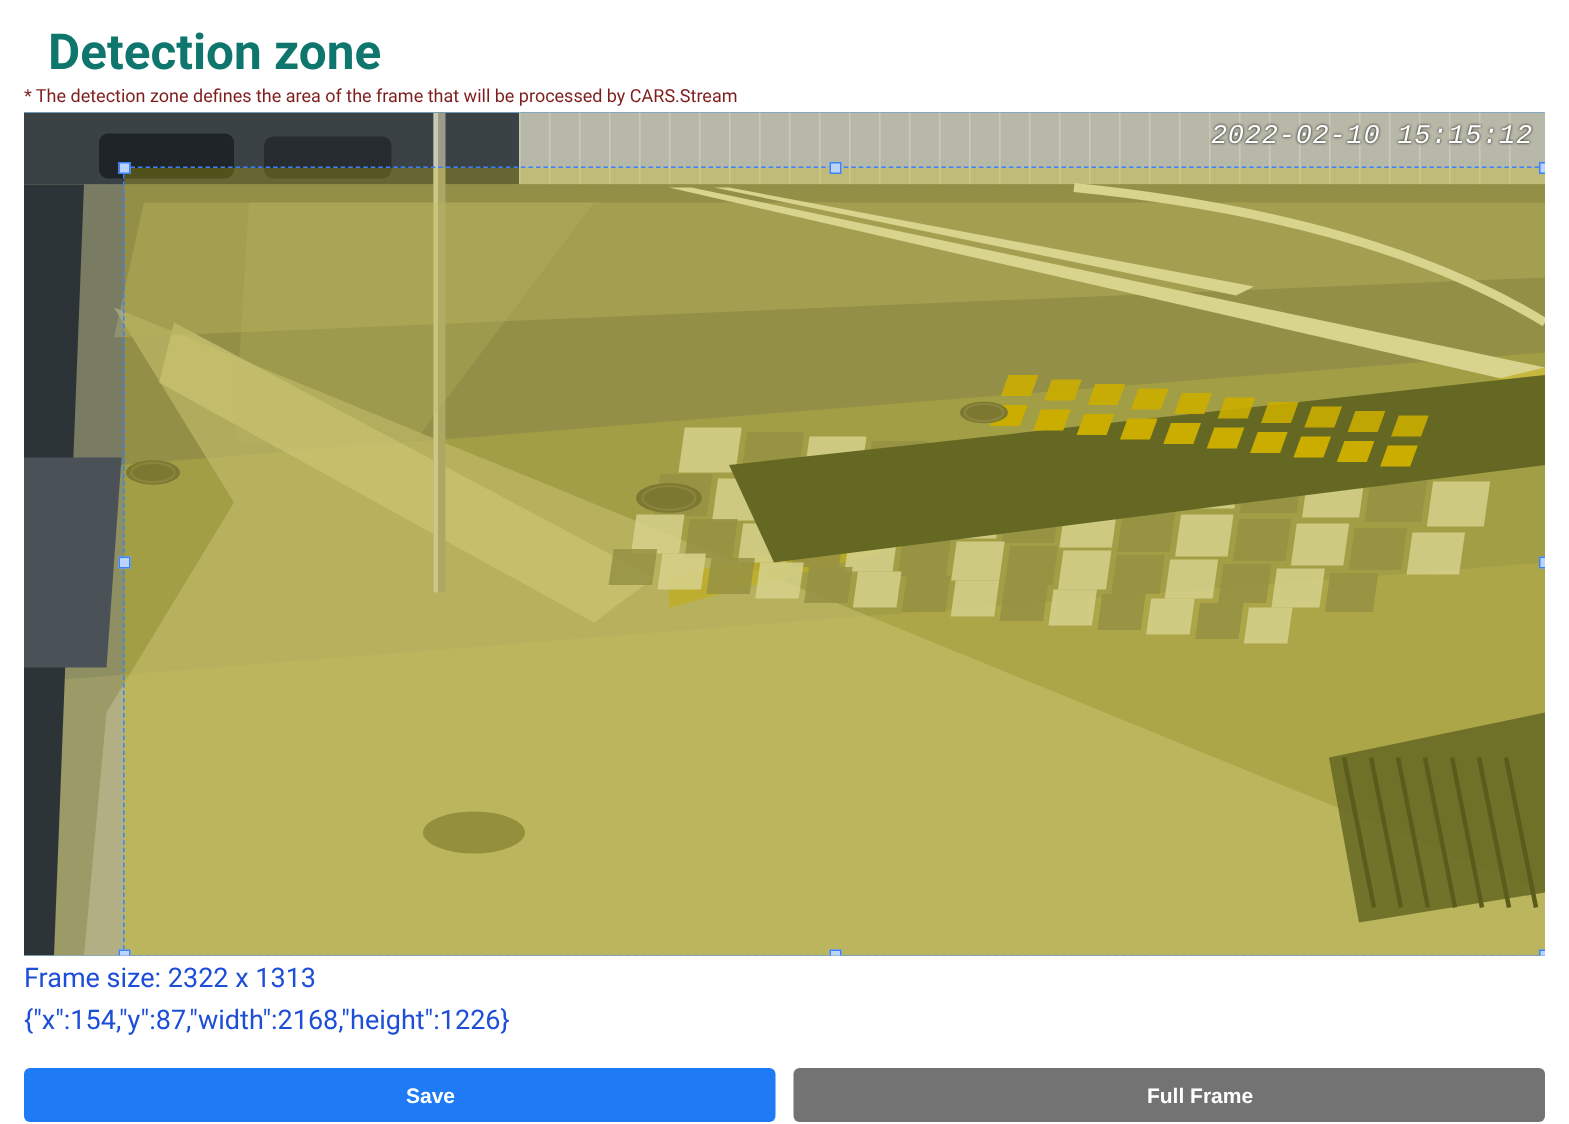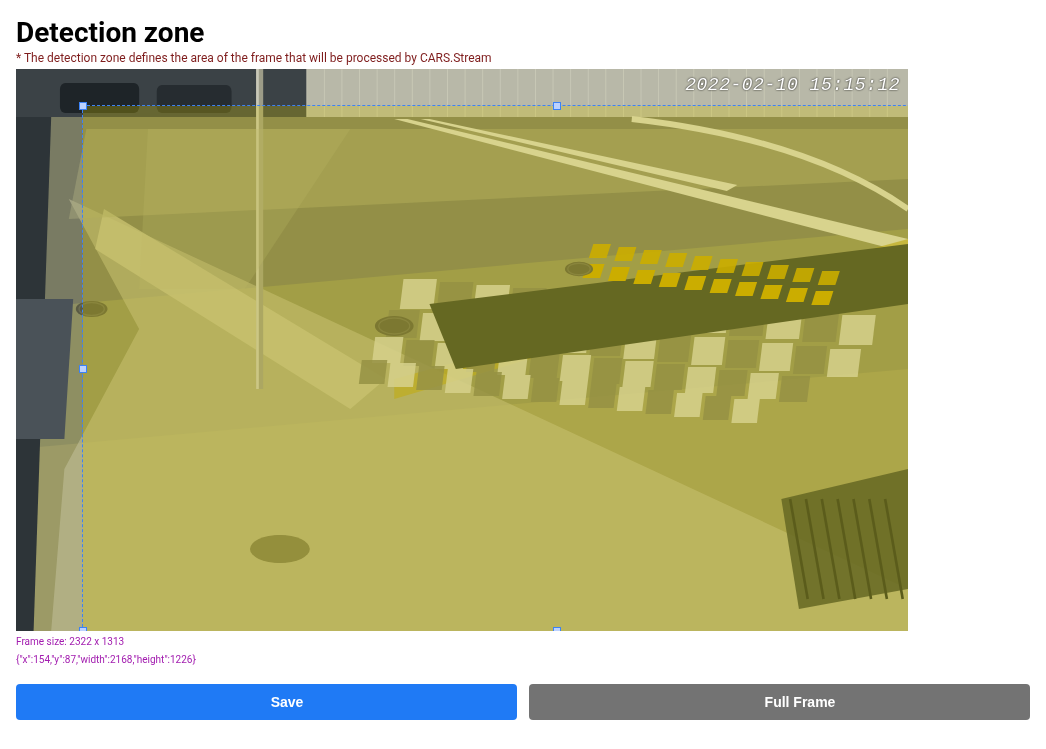--- a/index.html
+++ b/index.html
@@ -1,35 +1,35 @@
 <!DOCTYPE html>
 <html><head>
 <meta charset="utf-8">
 <style>
   * { box-sizing: border-box; margin: 0; padding: 0; }
   html, body { font-family: -apple-system, BlinkMacSystemFont, "Segoe UI", Roboto, Arial, sans-serif; background: #fff; color: #111; }
   .wrap { padding: 16px; width: 1046px; }
-  .title { font-size: 28px; font-weight: 700; color: #000000; margin-bottom: 2px; }
+  .title { font-size: 33px; font-weight: 700; color: #0f766e; margin-bottom: 2px; margin-left: 16px; }
   .subtitle { font-size: 12px; color: #7f1d1d; margin-bottom: 4px; }
-  .frame { position: relative; width: 892px; height: 562px; overflow: hidden; background: #0369a1; }
+  .frame { position: relative; width: 1014px; height: 562px; overflow: hidden; background: #0369a1; }
   
   .scene { position: absolute; inset: 0; width: 100%; height: 100%; }
   .timestamp { position: absolute; top: 6px; right: 8px; font-family: "Courier New", monospace; font-size: 18px; color: #fff; font-style: italic; letter-spacing: 0.5px; text-shadow: 0 0 2px #000; }
   
   .selection { position: absolute; background: rgba(214,196,0,0.28); outline: 1px dashed #3b82f6; }
   .handle { position: absolute; width: 8px; height: 8px; background: #bcd2ff; border: 1px solid #3b82f6; }
   .h-tl { top: -4px; left: -4px; cursor: nwse-resize; }
   .h-tm { top: -4px; left: 50%; margin-left: -4px; cursor: ns-resize; }
   .h-tr { top: -4px; right: -4px; cursor: nesw-resize; }
   .h-ml { top: 50%; left: -4px; margin-top: -4px; cursor: ew-resize; }
   .h-mr { top: 50%; right: -4px; margin-top: -4px; cursor: ew-resize; }
   .h-bl { bottom: -4px; left: -4px; cursor: nesw-resize; }
   .h-bm { bottom: -4px; left: 50%; margin-left: -4px; cursor: ns-resize; }
   .h-br { bottom: -4px; right: -4px; cursor: nwse-resize; }
-  .meta { font-size: 10px; color: #a21caf; margin-top: 4px; line-height: 1.35; }
+  .meta { font-size: 18px; color: #1d4ed8; margin-top: 4px; line-height: 1.35; }
   .buttons { display: flex; gap: 12px; margin-top: 18px; }
   .btn { flex: 1; height: 36px; border: 0; border-radius: 4px; font-size: 14px; font-weight: 600; color: #fff; cursor: pointer; padding-left: 41px; }
   .btn-primary { background: #1f7af5; }
   .btn-warning { background: #737373; }
 </style>
 </head>
 <body>
 
 <div class="wrap">
   <div class="title">Detection zone</div>

